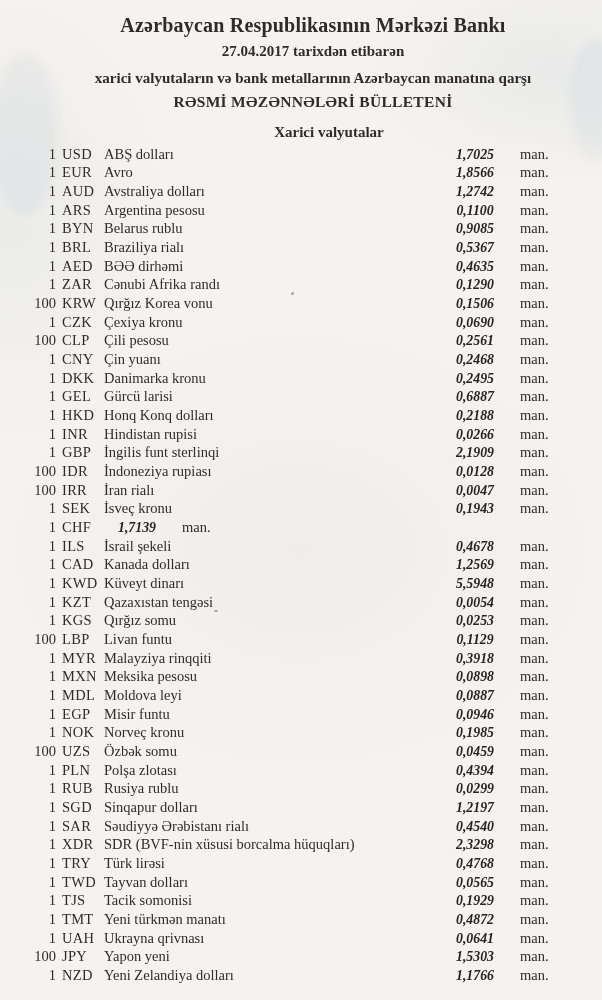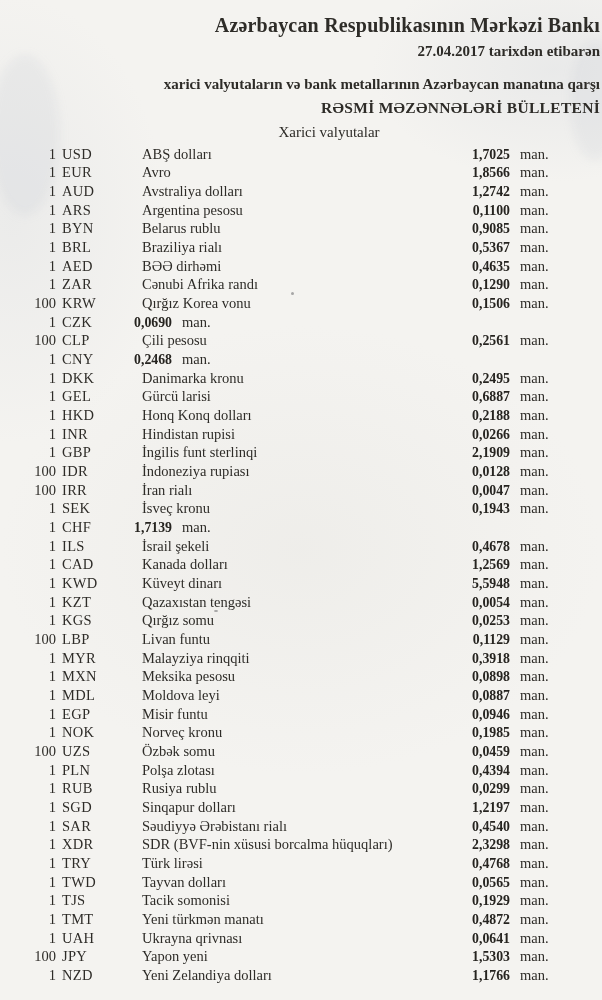--- a/index.html
+++ b/index.html
@@ -11,59 +11,59 @@
     color: #2e2c28;
     background:
       radial-gradient(ellipse 260px 160px at 92% 7%, rgba(208,212,218,0.30), transparent 70%),
       radial-gradient(ellipse 220px 320px at 2% 22%, rgba(204,208,214,0.22), transparent 70%),
       radial-gradient(ellipse 400px 300px at 50% 55%, rgba(233,232,228,0.5), transparent 75%),
       #f4f3f0;
   }
 
   .header {
     position: absolute; top: 13px; left: 26px; right: 2px;
-    text-align: right;
+    text-align: center;
     font-family: Liberation Serif, serif;
   }
   .bank-name {
     font-size: 20px; font-weight: bold; line-height: 25px; letter-spacing: 0.2px;
   }
   .date-line {
     font-size: 15px; font-weight: bold; line-height: 19px; margin-top: 4px;
   }
   .scope-line {
-    font-size: 15px; font-weight: bold; line-height: 19px; margin-top: 14px;
+    font-size: 15px; font-weight: bold; line-height: 19px; margin-top: 8px;
   }
   .bulletin-title {
     font-size: 15.5px; font-weight: bold; line-height: 20px; margin-top: 4px;
     letter-spacing: 0.3px;
   }
 
   .section-title {
     position: absolute; top: 124px; left: 58px; right: 2px;
     text-align: center;
-    font-size: 15px; font-weight: normal;
+    font-size: 15px; font-weight: bold;
   }
 
   .rates-table {
     position: absolute; top: 144.5px; left: 0; right: 0;
   }
   .row {
     display: flex;
     align-items: baseline;
     height: 18.68px;
     line-height: 18.68px;
     font-size: 14.5px;
   }
   .qty   { flex: none; width: 56px;  text-align: right; }
   .code  { flex: none; width: 40px;  margin-left: 6px; letter-spacing: 0.3px; }
-  .name  { flex: 1; padding-left: 2px; white-space: nowrap; overflow: hidden; margin-left: 38px; }
+  .name  { flex: 1; padding-left: 2px; white-space: nowrap; overflow: hidden; }
   .rate  {
-    flex: none; width: 70px; text-align: right;
-    font-weight: bold; font-size: 13.8px;
+    flex: none; width: 70px; text-align: center;
+    font-weight: bold; font-style: italic; font-size: 13.8px;
     color: #262420;
   }
   .unit  { flex: none; width: 36px; margin-left: 10px; margin-right: 46px; }
 
   
   .speck {
     position: absolute; width: 3px; height: 3px; border-radius: 50%;
     background: rgba(70,70,75,0.45);
   }
   .speck-1 { left: 291px; top: 292px; }
@@ -162,35 +162,37 @@
     <span class="qty">100</span>
     <span class="code">KRW</span>
     <span class="name">Qırğız Korea vonu</span>
     <span class="rate">0,1506</span>
     <span class="unit">man.</span>
   </div>
 
   <div class="row">
     <span class="qty">1</span>
     <span class="code">CZK</span>
+    <span class="name">Çexiya kronu</span>
     <span class="rate">0,0690</span>
     <span class="unit">man.</span>
   </div>
 
   <div class="row">
     <span class="qty">100</span>
     <span class="code">CLP</span>
     <span class="name">Çili pesosu</span>
     <span class="rate">0,2561</span>
     <span class="unit">man.</span>
   </div>
 
   <div class="row">
     <span class="qty">1</span>
     <span class="code">CNY</span>
+    <span class="name">Çin yuanı</span>
     <span class="rate">0,2468</span>
     <span class="unit">man.</span>
   </div>
 
   <div class="row">
     <span class="qty">1</span>
     <span class="code">DKK</span>
     <span class="name">Danimarka kronu</span>
     <span class="rate">0,2495</span>
     <span class="unit">man.</span>

